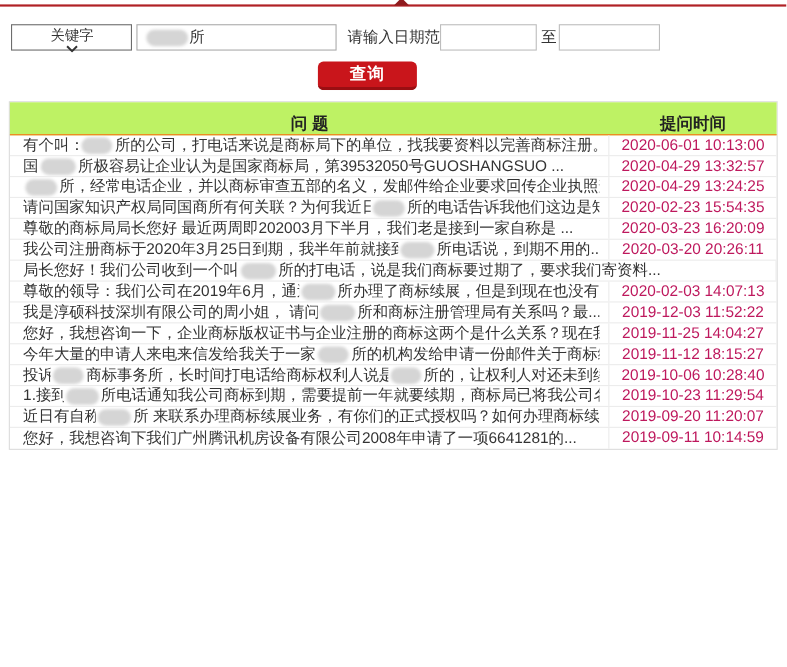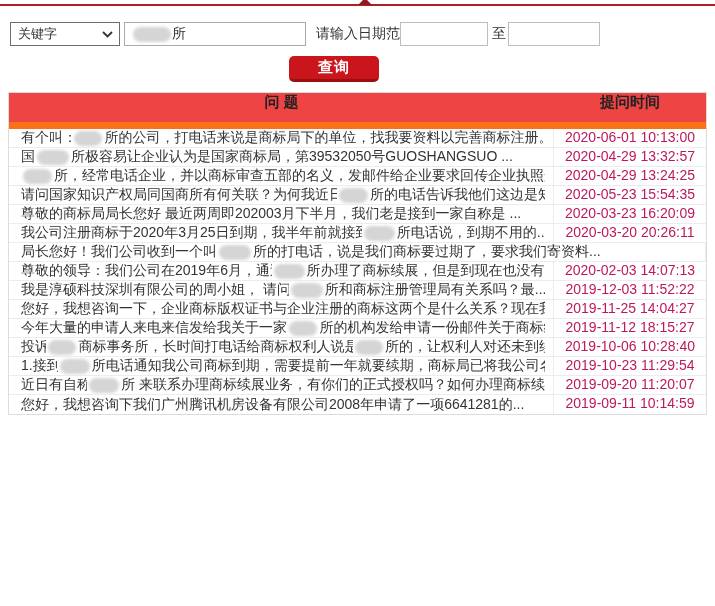--- a/index.html
+++ b/index.html
@@ -13,21 +13,21 @@
   .tab-arrow{
     position:absolute;left:358px;top:-6px;width:0;height:0;
     border-left:7px solid transparent;border-right:7px solid transparent;
     border-bottom:7px solid #8f1b1e;
   }
   
   .form-row{position:absolute;left:0;top:21px;width:715px;height:26px;}
   .kw-select{
     position:absolute;left:10px;top:1px;width:110px;height:24px;box-sizing:border-box;
     border:1px solid #6d6d6d;background:#fff;display:flex;align-items:center;
-    padding:0 6px 0 7px;font-size:13px;cursor:default;
+    padding:0 6px 0 7px;font-size:13px;cursor:default;flex-direction:column;
   }
   .kw-select .sel-label{flex:1;}
   .kw-select .chev{display:flex;align-items:center;}
   .fake-input{
     position:absolute;box-sizing:border-box;height:24px;background:#fff;
     border:1px solid #ababab;display:flex;align-items:center;font-size:14px;
     padding:0 6px;
   }
   .kw-input{left:124px;top:1px;width:182px;}
   .date-label{position:absolute;left:316px;top:4px;font-size:14px;color:#333;}
@@ -48,22 +48,22 @@
     background:#c9151b;border:none;border-bottom:3px solid #9a0e12;border-radius:5px;
     color:#fff;font-weight:bold;font-size:15px;cursor:pointer;
     font-family:"Liberation Sans","DejaVu Sans",sans-serif;letter-spacing:1px;
   }
   
   .qa-table{
     position:absolute;left:8px;top:92px;width:699px;box-sizing:border-box;
     border:1px solid #dcdcdc;background:#fff;
   }
   .thead{
-    display:flex;height:29px;align-items:flex-start;background:#ef4444;
-    border-bottom:7px solid #f97316;font-weight:bold;font-size:15px;color:#222;
+    display:flex;height:29px;align-items:flex-end;background:#bef264;
+    border-bottom:1px solid #f97316;font-weight:bold;font-size:15px;color:#222;
   }
   .th-q{flex:1;text-align:center;}
   .th-t{width:152px;text-align:center;}
   .row{
     display:flex;box-sizing:border-box;height:19px;
     border-bottom:1px solid #ececec;
   }
   .row:last-child{border-bottom:none;}
   .cell-q{
     flex:1;height:100%;display:flex;align-items:center;box-sizing:border-box;
@@ -138,21 +138,21 @@
         </div>
     <div class="cell-t">2020-04-29 13:24:25</div>
   </div>
 
   <div class="row">
     <div class="cell-q">
           <span class="qtext">请问国家知识产权局同国商所有何关联？为何我近日接到</span>
           <span class="censor"></span>
           <span class="qtext">所的电话告诉我他们这边是知...</span>
         </div>
-    <div class="cell-t">2020-05-23 15:54:35</div>
+    <div class="cell-t">2020-02-23 15:54:35</div>
   </div>
 
   <div class="row">
     <div class="cell-q">
           <span class="qtext">尊敬的商标局局长您好 最近两周即202003月下半月，我们老是接到一家自称是 ...</span>
         </div>
     <div class="cell-t">2020-03-23 16:20:09</div>
   </div>
 
   <div class="row">

